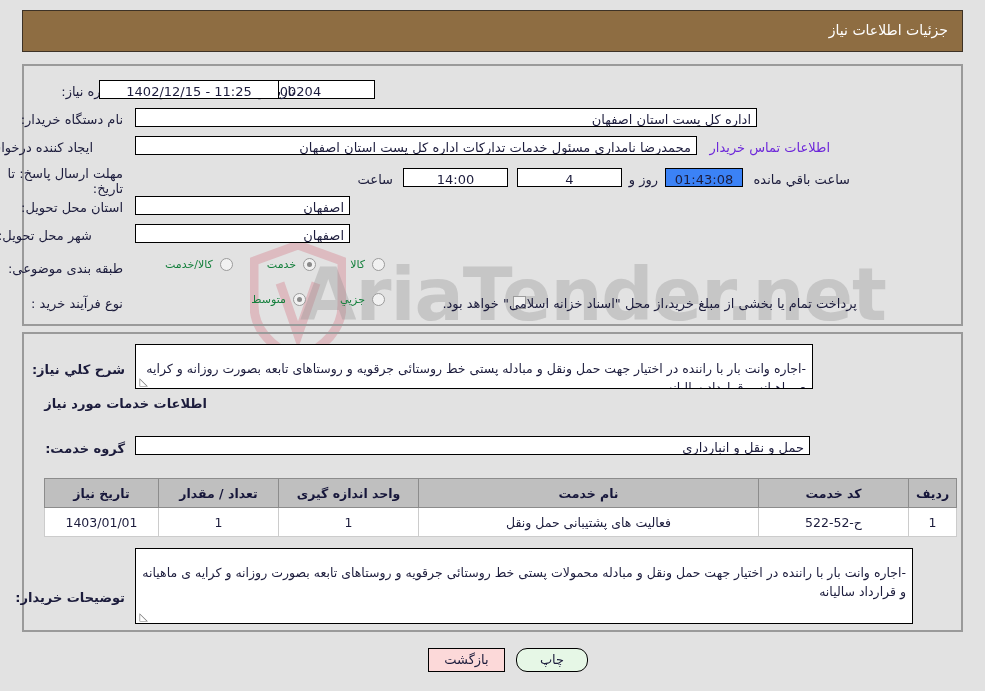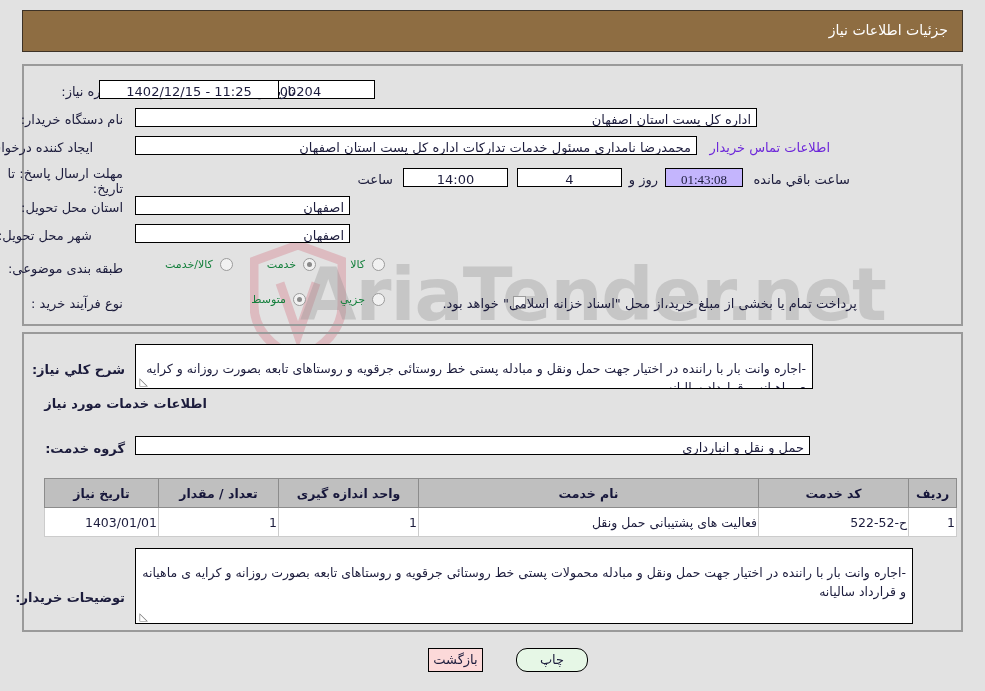--- a/index.html
+++ b/index.html
@@ -101,21 +101,21 @@
     padding: 0 5px;
     line-height: 21px;
     height: 19px;
     white-space: nowrap;
     overflow: hidden;
     z-index: 12;
     text-align: right;
     direction: rtl;
   }
   .field.center { text-align: center; }
-  .field.cream { background: #c4b5fd; font-family: Liberation Serif, serif; }
+  .field.cream { background: #3b82f6; }
 
   
   .ta {
     position: absolute;
     box-sizing: border-box;
     border: 1px solid #000000;
     background: #ffffff;
     font-size: 12.5px;
     color: #1c1c3c;
     line-height: 19px;
@@ -221,20 +221,21 @@
     border: 1px solid #8c8c8c;
     height: 26px;
     font-weight: bold;
     color: #16163a;
     font-size: 12.5px;
   }
   table.items td {
     background: #ffffff;
     border: 1px solid #cccccc;
     height: 26px;
+    text-align: center;
     color: #1c1c3c;
   }
 
   
   .btn {
     position: absolute;
     box-sizing: border-box;
     border: 1px solid #000000;
     font-size: 13px;
     color: #1c1c3c;
@@ -370,15 +371,15 @@
     </table>
   </div>
 
   <div class="lbl bold" style="right:860px; top:590px;">توضیحات خریدار:</div>
   <div class="ta" style="right:72px; top:548px; width:778px; height:76px;">
     <span>-اجاره وانت بار با راننده در اختیار جهت حمل ونقل و مبادله محمولات  پستی خط روستائی جرقویه و روستاهای تابعه بصورت روزانه و کرایه ی ماهیانه و قرارداد سالیانه</span>
     <span class="grip">◺</span>
   </div>
 
   <div class="btn btn-print" style="left:516px; top:648px; width:72px;border-radius:11px;">چاپ</div>
-  <div class="btn btn-back" style="left:428px; top:648px; width:55px;">بازگشت</div>
+  <div class="btn btn-back" style="left:428px; top:648px; width:77px;">بازگشت</div>
 
 </div>
 
 </body></html>

